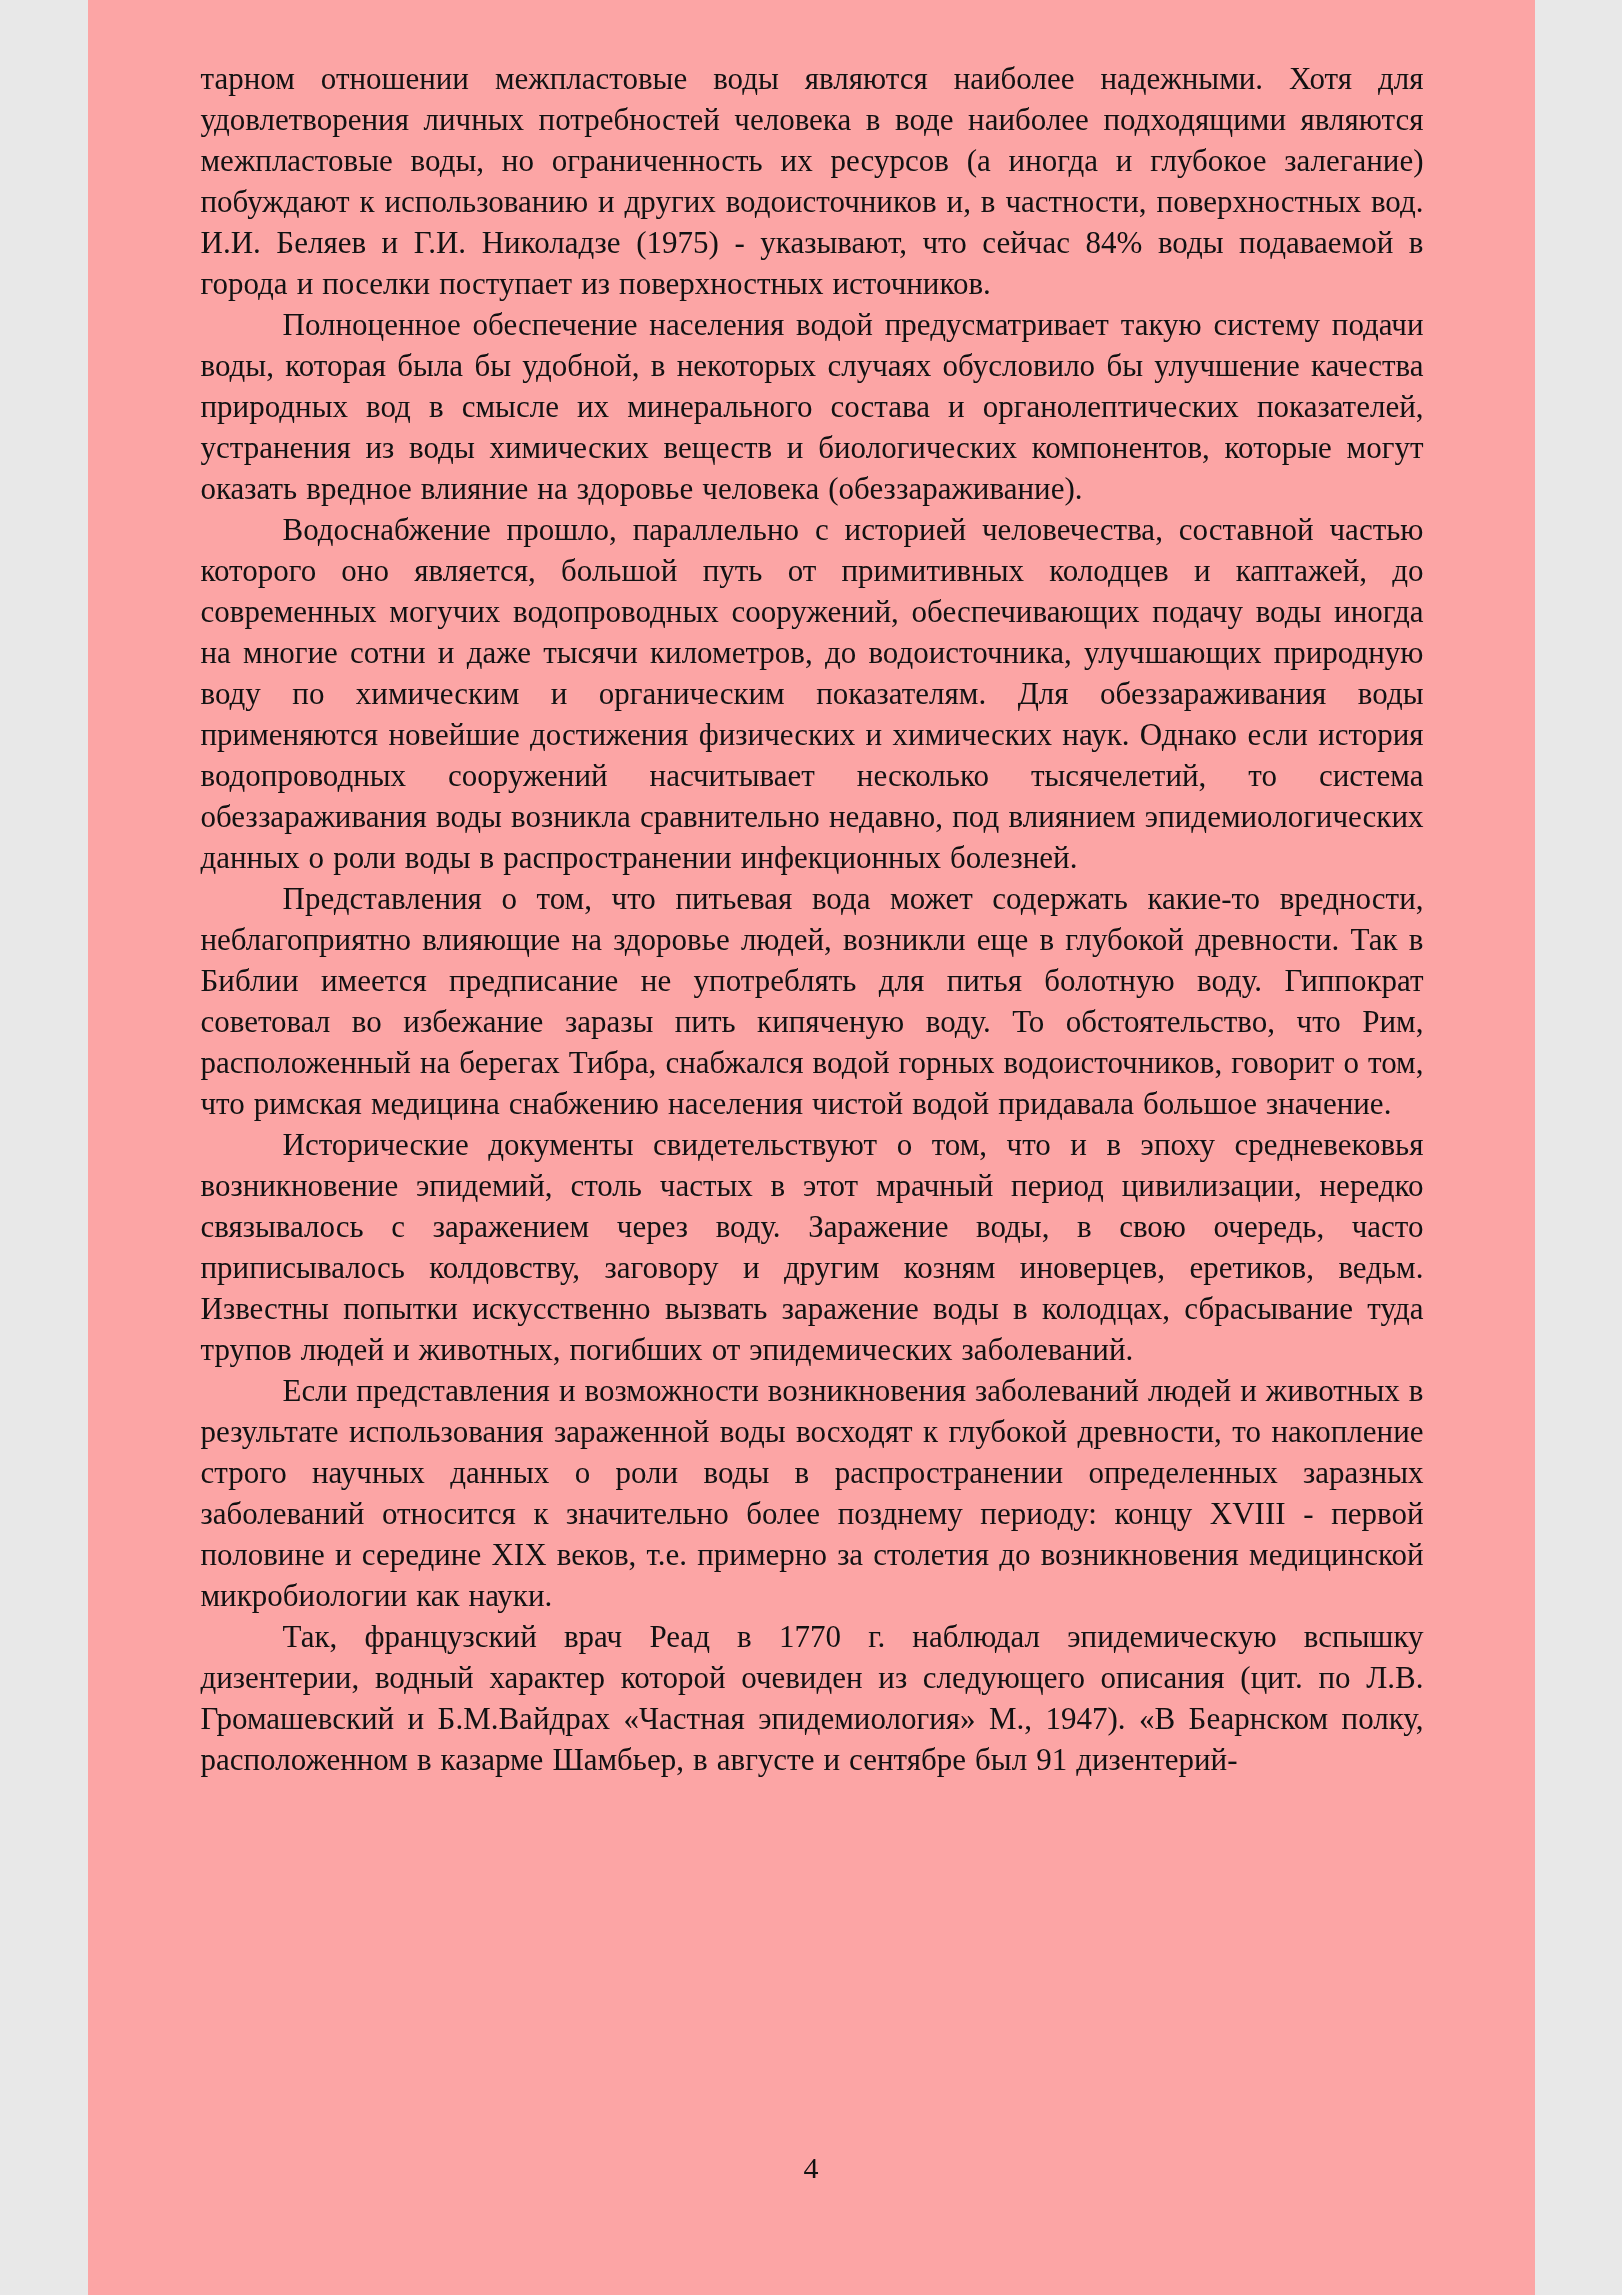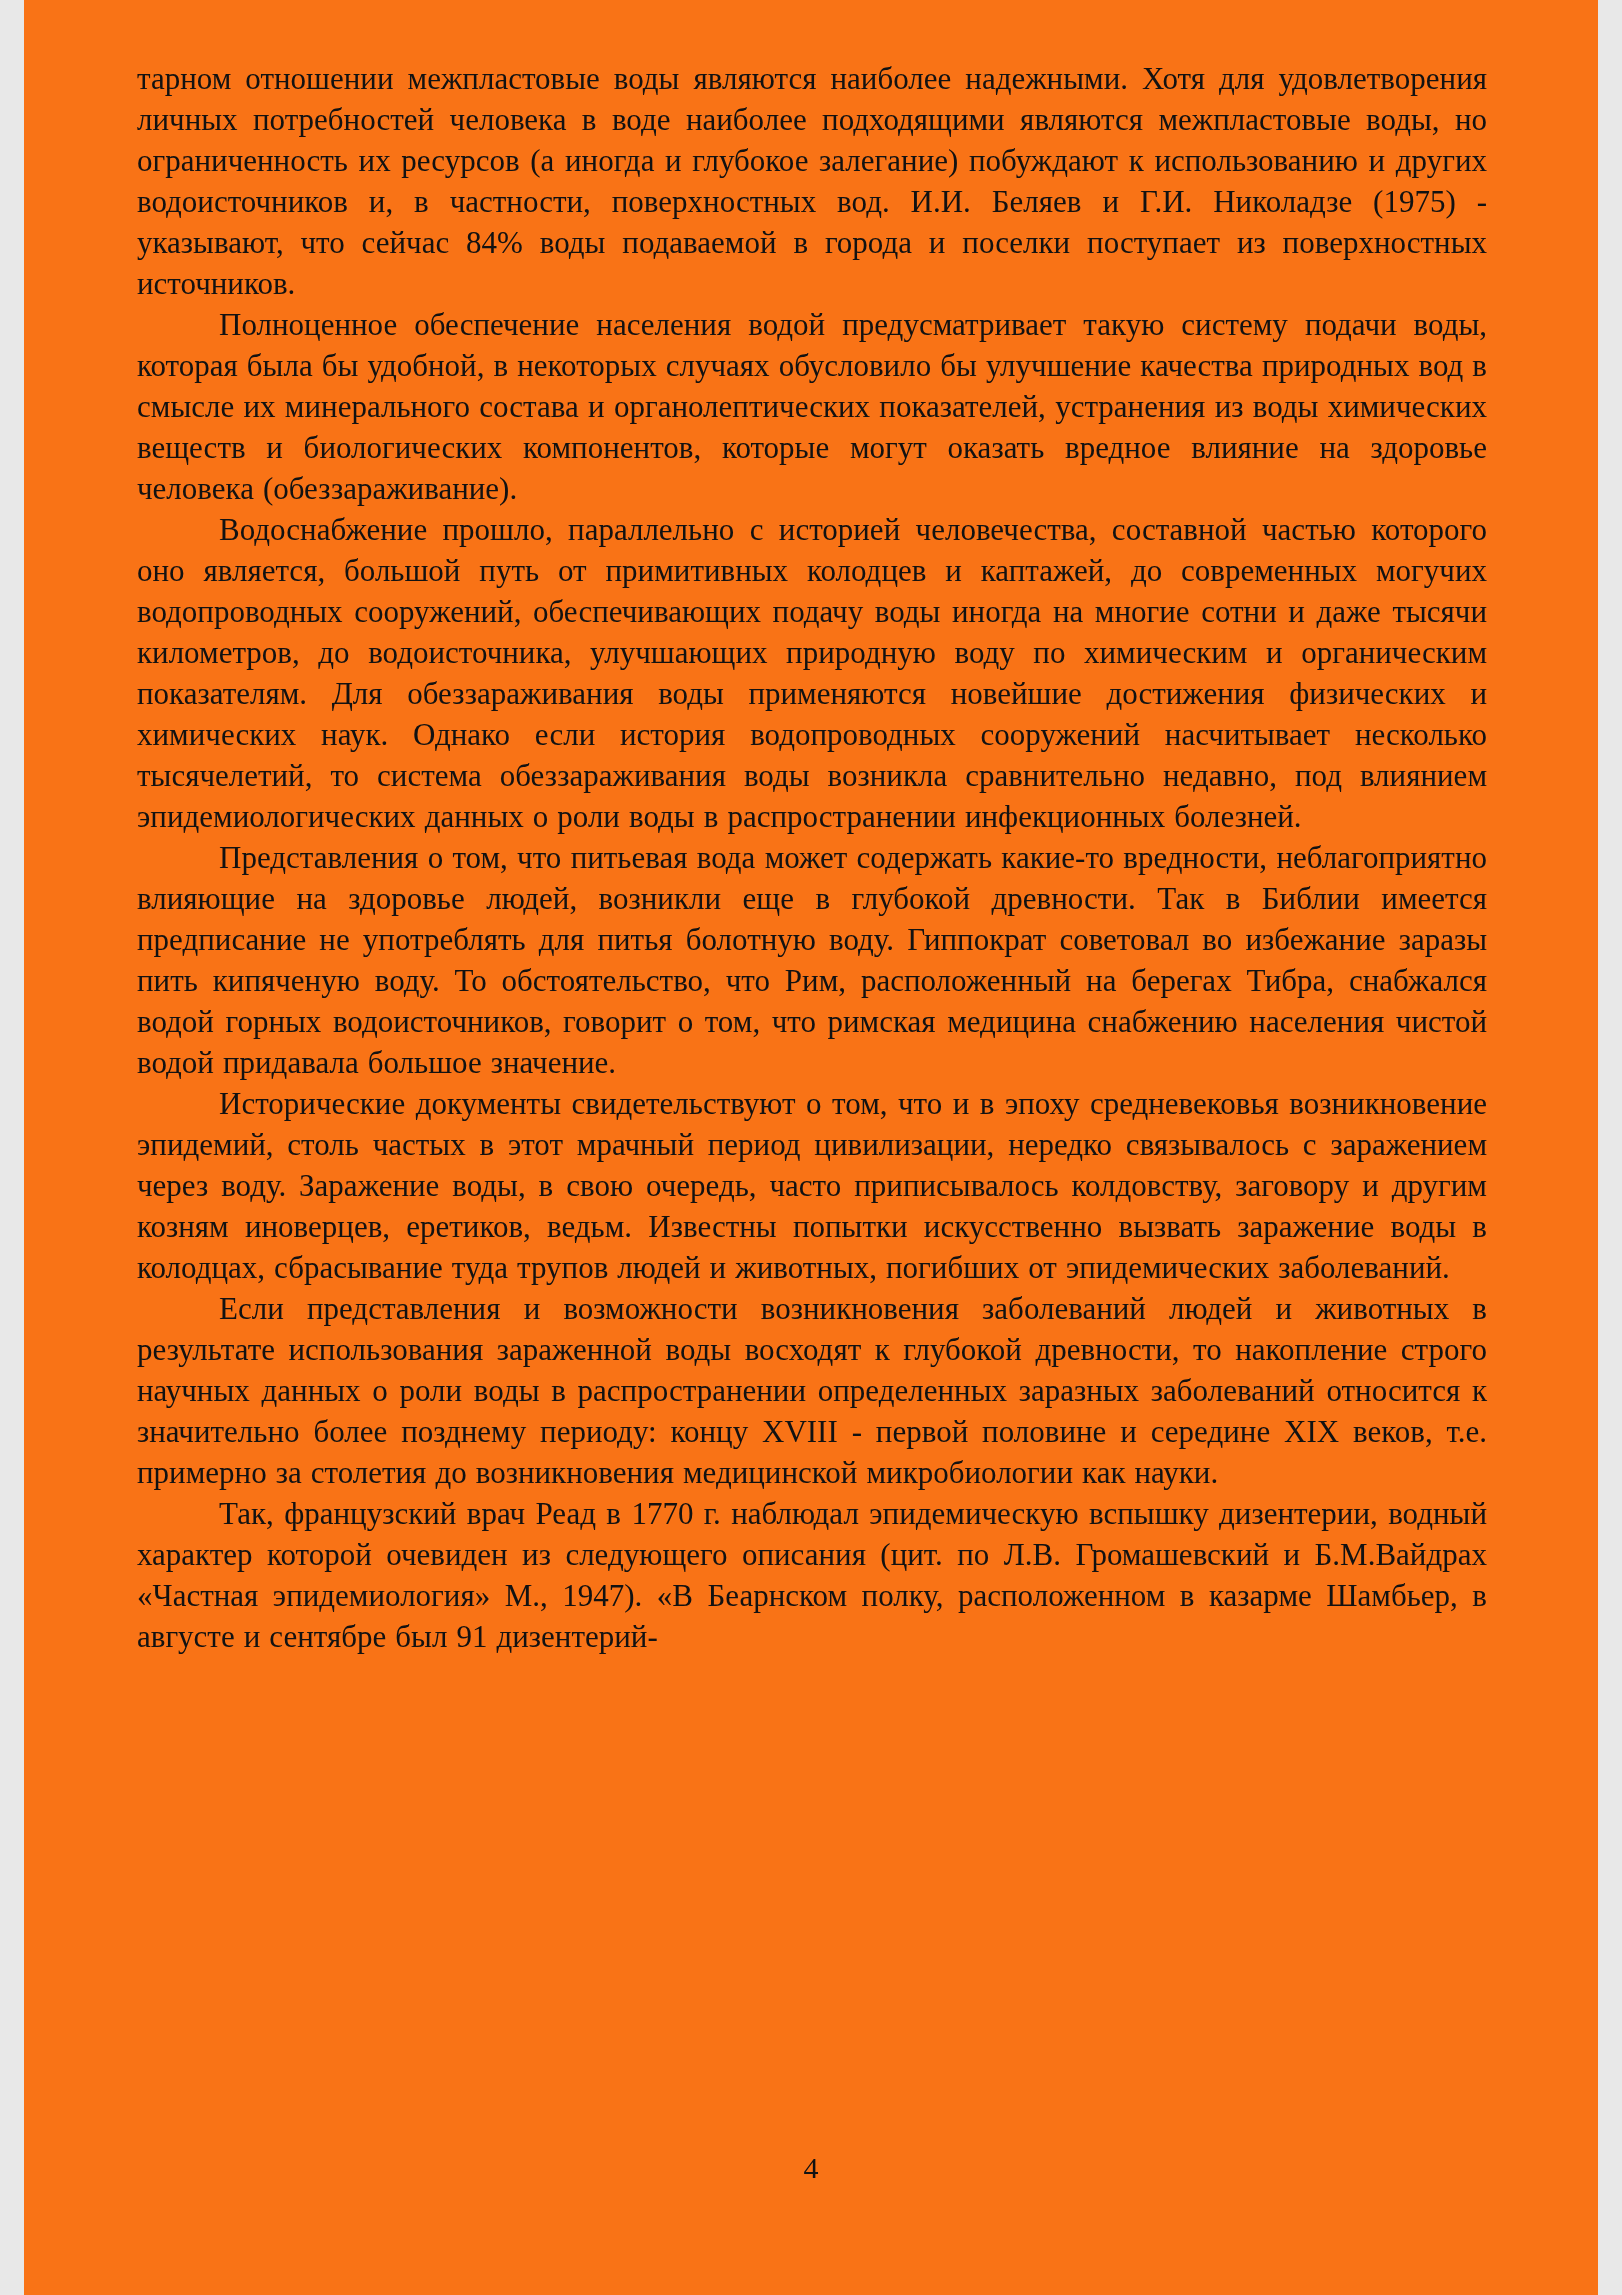--- a/index.html
+++ b/index.html
@@ -2,24 +2,24 @@
 <html lang="ru" style="font-size:10.5px"><head>
 <meta charset="utf-8">
 <style>
   html, body {
     margin: 0;
     padding: 0;
     background: #e8e8e8;
   }
   .page {
     position: relative;
-    width: 1574px;
+    width: 1447px;
     height: 2295px;
     margin: 0 auto;
-    background: #f97316;
+    background: #fca5a5;
     box-sizing: border-box;
     padding: 58px 111px 0 113px;
     font-family: "Liberation Serif", "DejaVu Serif", serif;
     color: #121212;
     overflow: hidden;
   }
   .text-block p {
     margin: 0;
     font-size: 31px;
     line-height: 41px;

